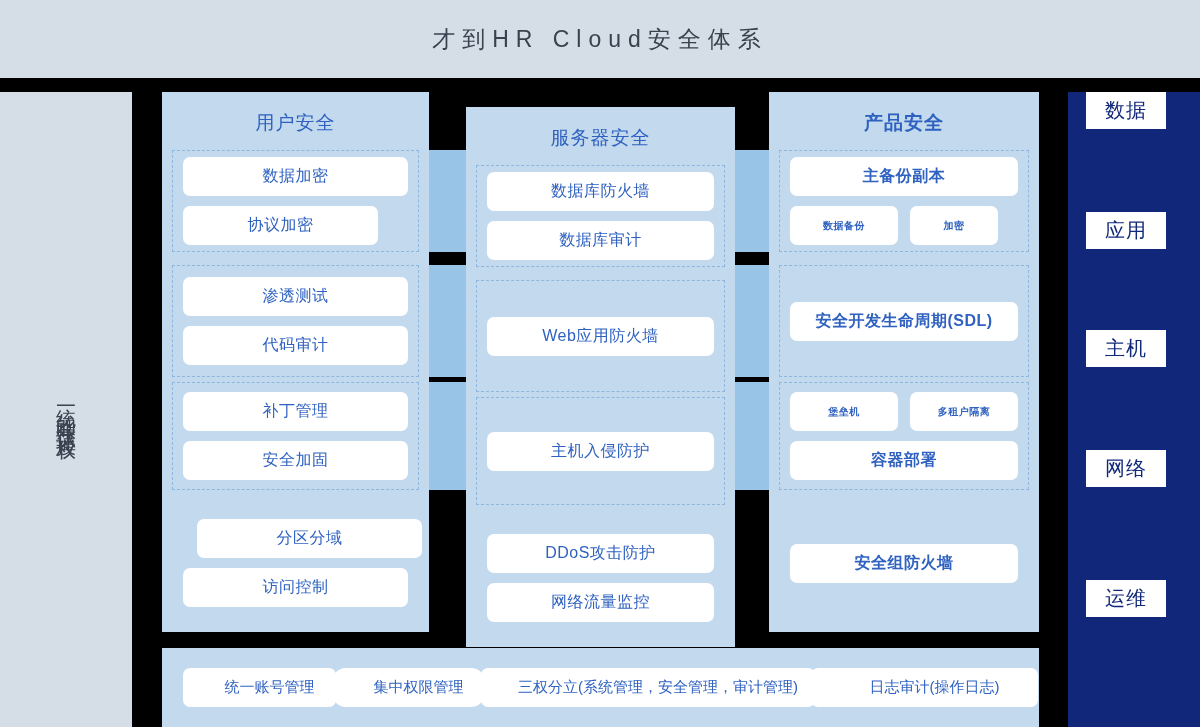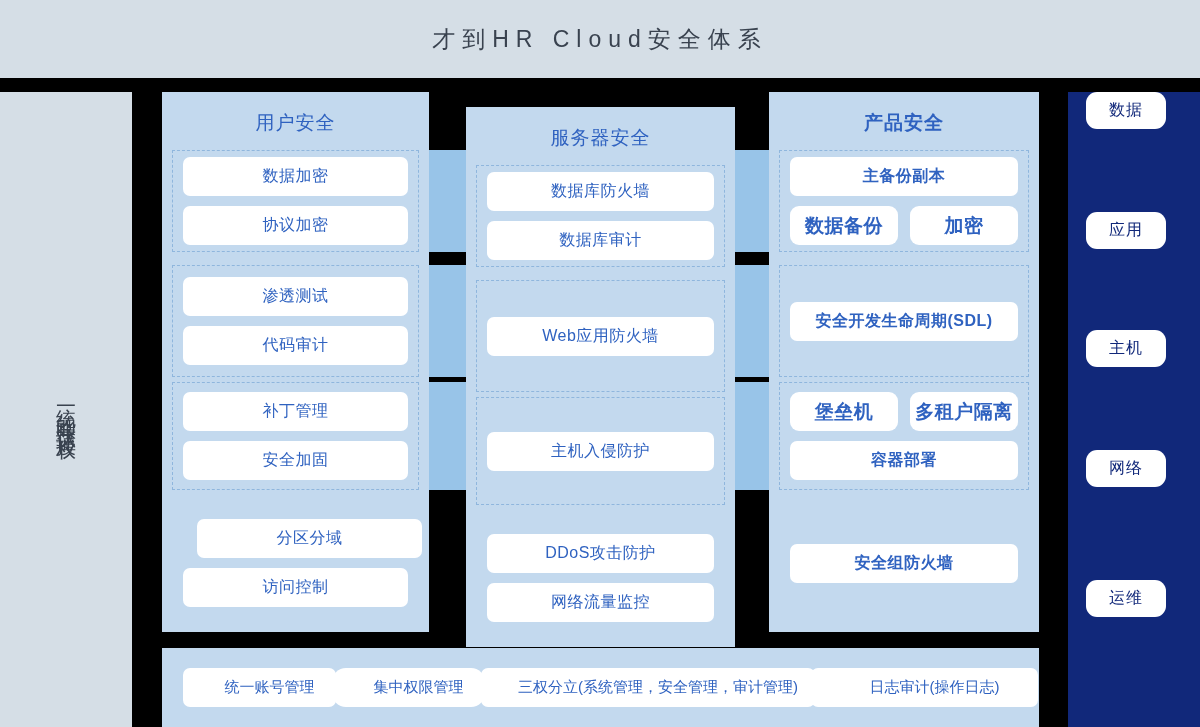--- a/index.html
+++ b/index.html
@@ -33,23 +33,23 @@
     letter-spacing:4px;
   }
 
   
   .right-rail{
     position:absolute;left:1068px;top:92px;width:132px;height:635px;
     background:#11287a;
   }
   .rail-pill{
     position:absolute;left:18px;width:80px;height:37px;
-    background:#ffffff;border-radius:11px;
+    background:#ffffff;border-radius:0;
     display:flex;align-items:center;justify-content:center;
-    font-size:16px;color:#11287a;letter-spacing:1px;
+    font-size:20px;color:#11287a;letter-spacing:1px;
   }
 
   
   .col{
     position:absolute;top:92px;width:267px;height:540px;
     background:#c3d9ee;
   }
   #col-user{left:162px;}
   #col-server{left:466px;width:269px;margin-top:15px;}
   #col-product{left:769px;width:270px;font-weight:bold;}
@@ -72,21 +72,21 @@
     background:transparent;
   }
 
   
   .card{
     position:absolute;background:#ffffff;border-radius:7px;
     display:flex;align-items:center;justify-content:center;
     font-size:16px;color:#2f62c0;white-space:nowrap;
     letter-spacing:0.5px;
   }
-  .card.sm{font-size:19px;border-radius:9px;}
+  .card.sm{font-size:10px;}
 
   
   .bottom-bar{
     position:absolute;left:162px;top:648px;width:877px;height:79px;
     background:#c3d9ee;
   }
   .bottom-card{
     position:absolute;top:20px;height:39px;background:#ffffff;
     border-radius:7px;display:flex;align-items:center;justify-content:center;
     font-size:15px;color:#2f62c0;white-space:nowrap;padding-left:20px;
@@ -119,21 +119,21 @@
       <div class="connector" style="left: 429px; width: 37px; top: 382px; height: 108px;"></div>
       <div class="connector" style="left: 735px; width: 34px; top: 150px; height: 102px;"></div>
       <div class="connector" style="left: 735px; width: 34px; top: 265px; height: 112px;"></div>
       <div class="connector" style="left: 735px; width: 34px; top: 382px; height: 108px;"></div>
     </div>
 
   <div class="col" id="col-user">
     <div class="col-head">用户安全</div>
   <div class="band" style="top: 58px; height: 102px;"></div>
       <div class="card" style="left: 21px; width: 225px; top: 65px; height: 39px;">数据加密</div>
-      <div class="card" style="left: 21px; width: 225px; top: 114px; height: 39px; text-align: center;">协议加密</div>
+      <div class="card" style="left: 21px; width: 195px; top: 114px; height: 39px; text-align: center;">协议加密</div>
       <div class="band" style="top: 173px; height: 112px;"></div>
       <div class="card" style="left: 21px; width: 225px; top: 185px; height: 39px;">渗透测试</div>
       <div class="card" style="left: 21px; width: 225px; top: 234px; height: 39px;">代码审计</div>
       <div class="band" style="top: 290px; height: 108px;"></div>
       <div class="card" style="left: 21px; width: 225px; top: 300px; height: 39px;">补丁管理</div>
       <div class="card" style="left: 21px; width: 225px; top: 349px; height: 39px;">安全加固</div>
       <div class="card" style="left: 35px; width: 225px; top: 427px; height: 39px;">分区分域</div>
       <div class="card" style="left: 21px; width: 225px; top: 476px; height: 39px;">访问控制</div>
     </div>
 
@@ -148,21 +148,21 @@
       <div class="card" style="left: 21px; width: 227px; top: 324.5px; height: 39px;">主机入侵防护</div>
       <div class="card" style="left: 21px; width: 227px; top: 427px; height: 39px;">DDoS攻击防护</div>
       <div class="card" style="left: 21px; width: 227px; top: 476px; height: 39px;">网络流量监控</div>
     </div>
 
   <div class="col" id="col-product">
     <div class="col-head">产品安全</div>
   <div class="band" style="top: 58px; height: 102px;"></div>
       <div class="card" style="left: 21px; width: 228px; top: 65px; height: 39px;">主备份副本</div>
       <div class="card sm" style="left: 21px; width: 108px; top: 114px; height: 39px;">数据备份</div>
-      <div class="card sm" style="left: 141px; width: 108px; top: 114px; height: 39px;">加密</div>
+      <div class="card sm" style="left: 141px; width: 88px; top: 114px; height: 39px;">加密</div>
       <div class="band" style="top: 173px; height: 112px;"></div>
       <div class="card" style="left: 21px; width: 228px; top: 209.5px; height: 39px;">安全开发生命周期(SDL)</div>
       <div class="band" style="top: 290px; height: 108px;"></div>
       <div class="card sm" style="left: 21px; width: 108px; top: 300px; height: 39px;">堡垒机</div>
       <div class="card sm" style="left: 141px; width: 108px; top: 300px; height: 39px;">多租户隔离</div>
       <div class="card" style="left: 21px; width: 228px; top: 349px; height: 39px;">容器部署</div>
       <div class="card" style="left: 21px; width: 228px; top: 451.5px; height: 39px;">安全组防火墙</div>
     </div>
 
   <div class="bottom-bar" id="bottom-bar">

